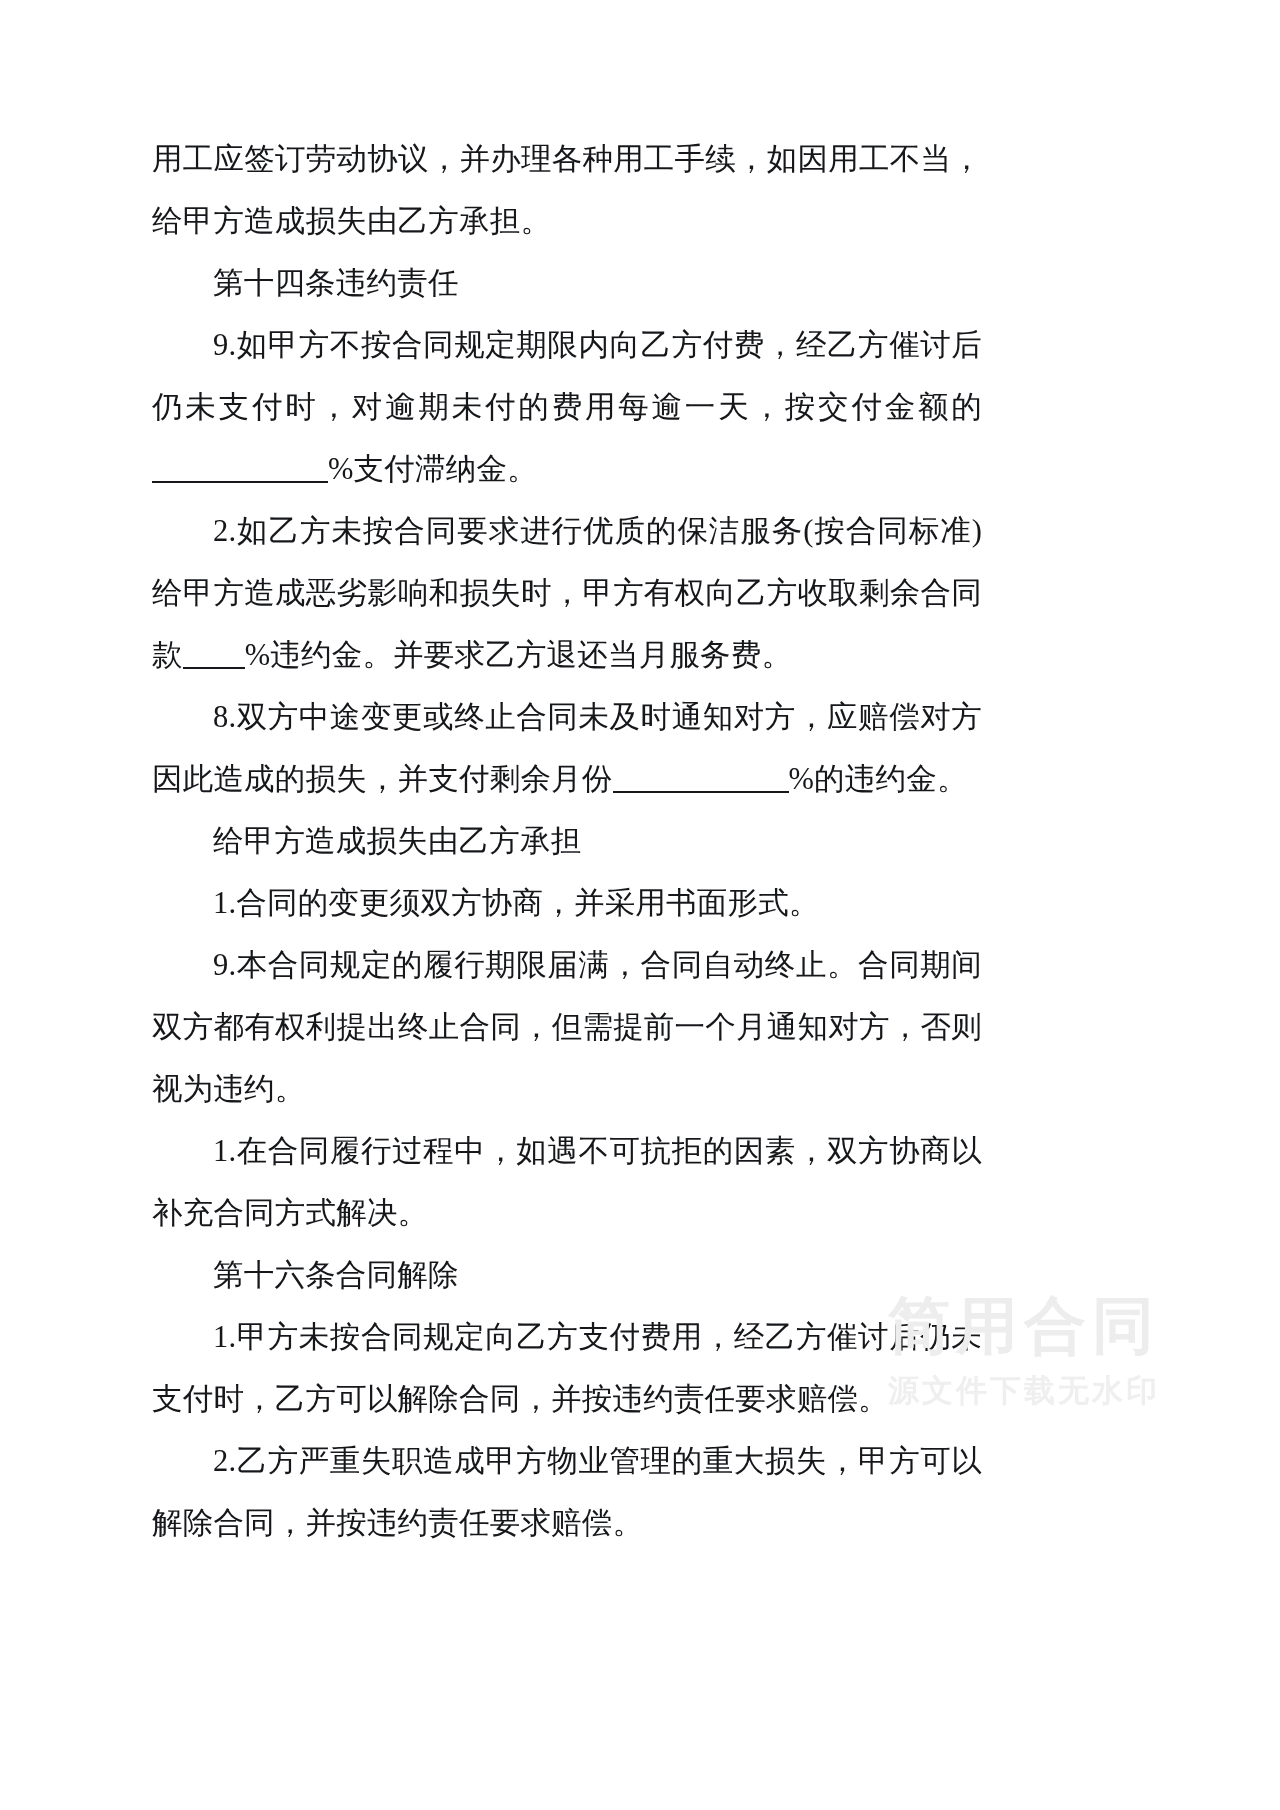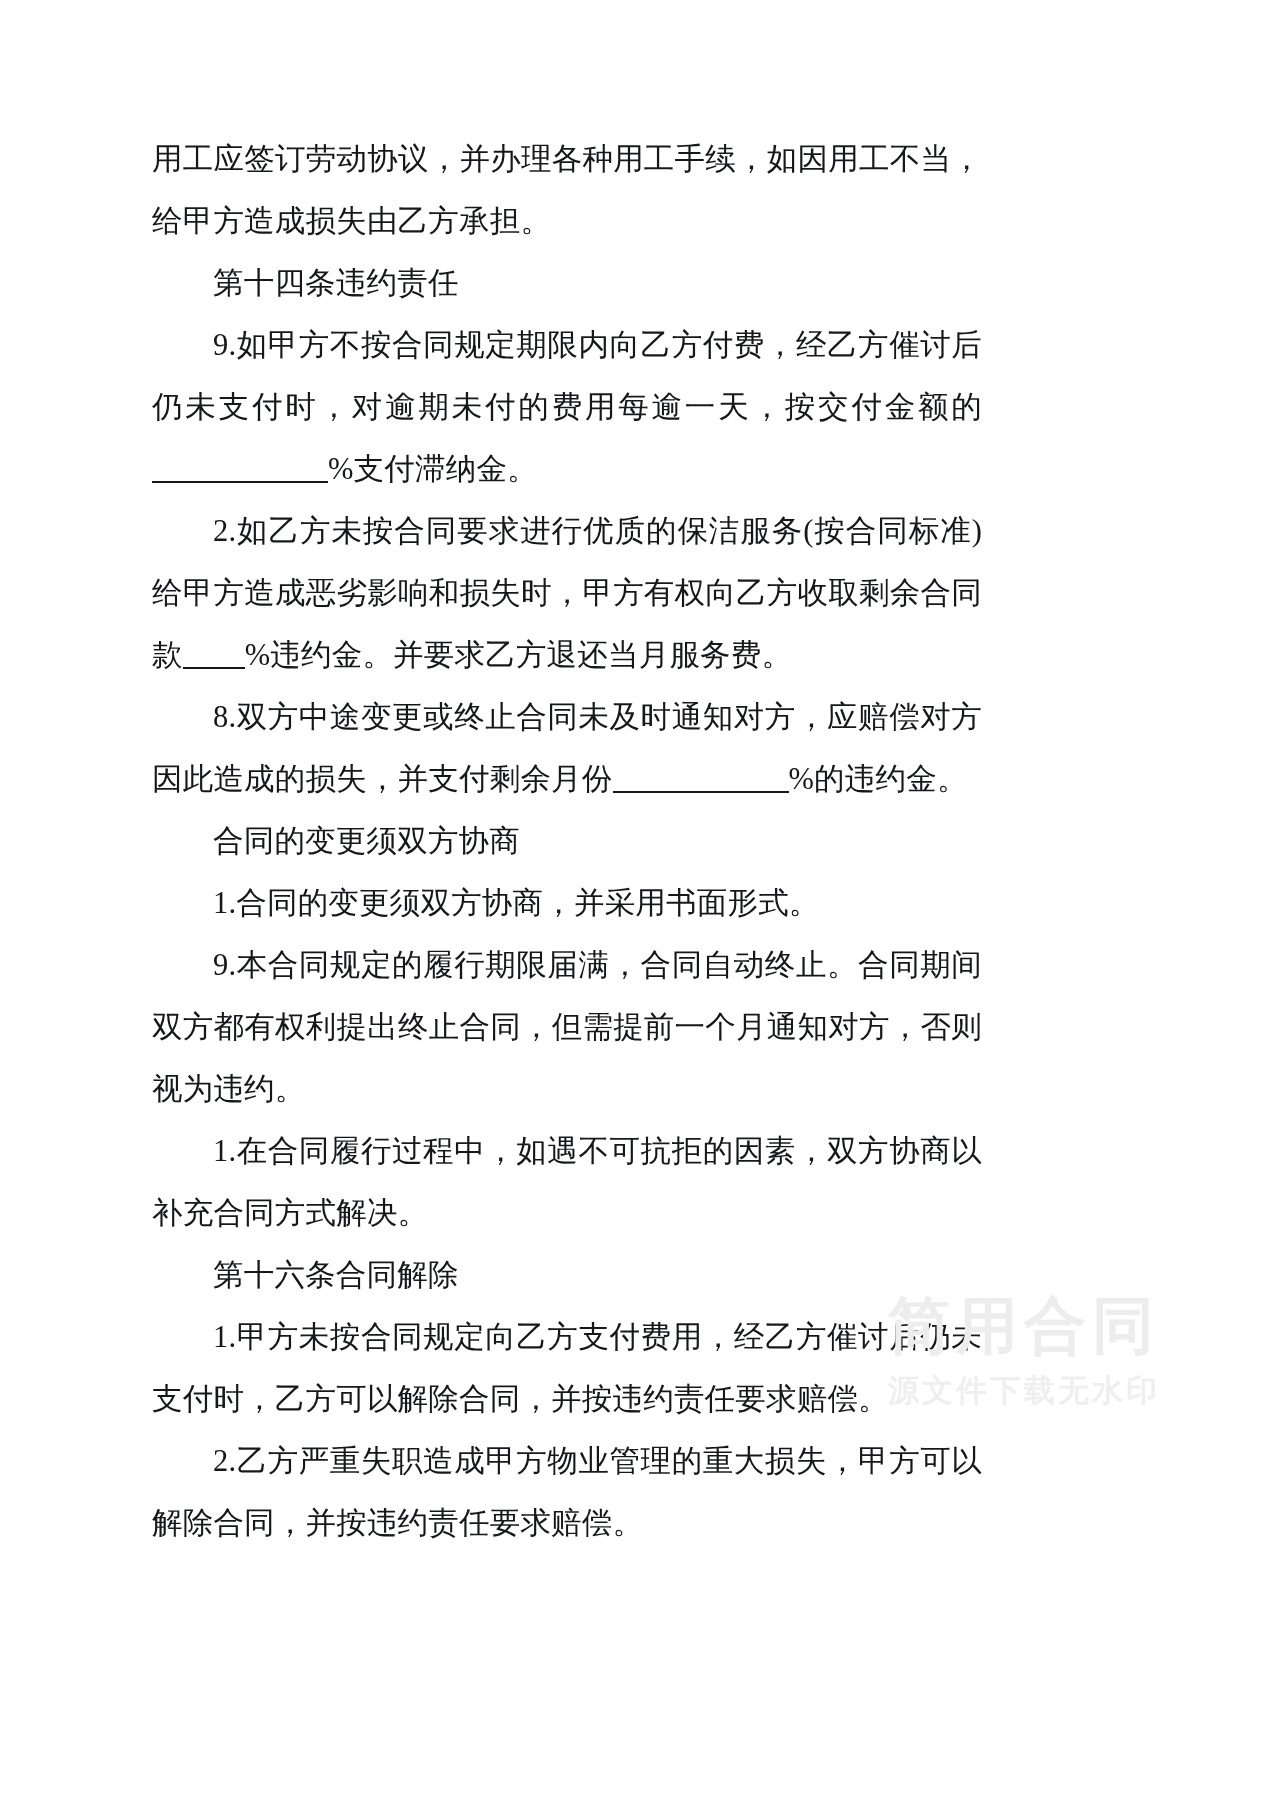--- a/index.html
+++ b/index.html
@@ -112,21 +112,21 @@
     <p class="para">用工应签订劳动协议，并办理各种用工手续，如因用工不当，给甲方造成损失由乙方承担。</p>
 
     <p class="para heading">第十四条违约责任</p>
 
     <p class="para indent"><span>9.如甲方不按合同规定期限内向乙方付费，经乙方催讨后仍未支付时，对逾期未付的费用每逾一天，按交付金额的</span><span class="blank-long"></span><span>%支付滞纳金。</span></p>
 
     <p class="para indent"><span>2.如乙方未按合同要求进行优质的保洁服务(按合同标准)给甲方造成恶劣影响和损失时，甲方有权向乙方收取剩余合同款</span><span class="blank-short"></span><span>%违约金。并要求乙方退还当月服务费。</span></p>
 
     <p class="para indent"><span>8.双方中途变更或终止合同未及时通知对方，应赔偿对方因此造成的损失，并支付剩余月份</span><span class="blank-long"></span><span>%的违约金。</span></p>
 
-    <p class="para heading">合同的变更须双方协商</p>
+    <p class="para heading">给甲方造成损失由乙方承担</p>
 
     <p class="para indent">1.合同的变更须双方协商，并采用书面形式。</p>
 
     <p class="para indent">9.本合同规定的履行期限届满，合同自动终止。合同期间双方都有权利提出终止合同，但需提前一个月通知对方，否则视为违约。</p>
 
     <p class="para indent">1.在合同履行过程中，如遇不可抗拒的因素，双方协商以补充合同方式解决。</p>
 
     <p class="para heading">第十六条合同解除</p>
 
     <p class="para indent">1.甲方未按合同规定向乙方支付费用，经乙方催讨后仍未支付时，乙方可以解除合同，并按违约责任要求赔偿。</p>

